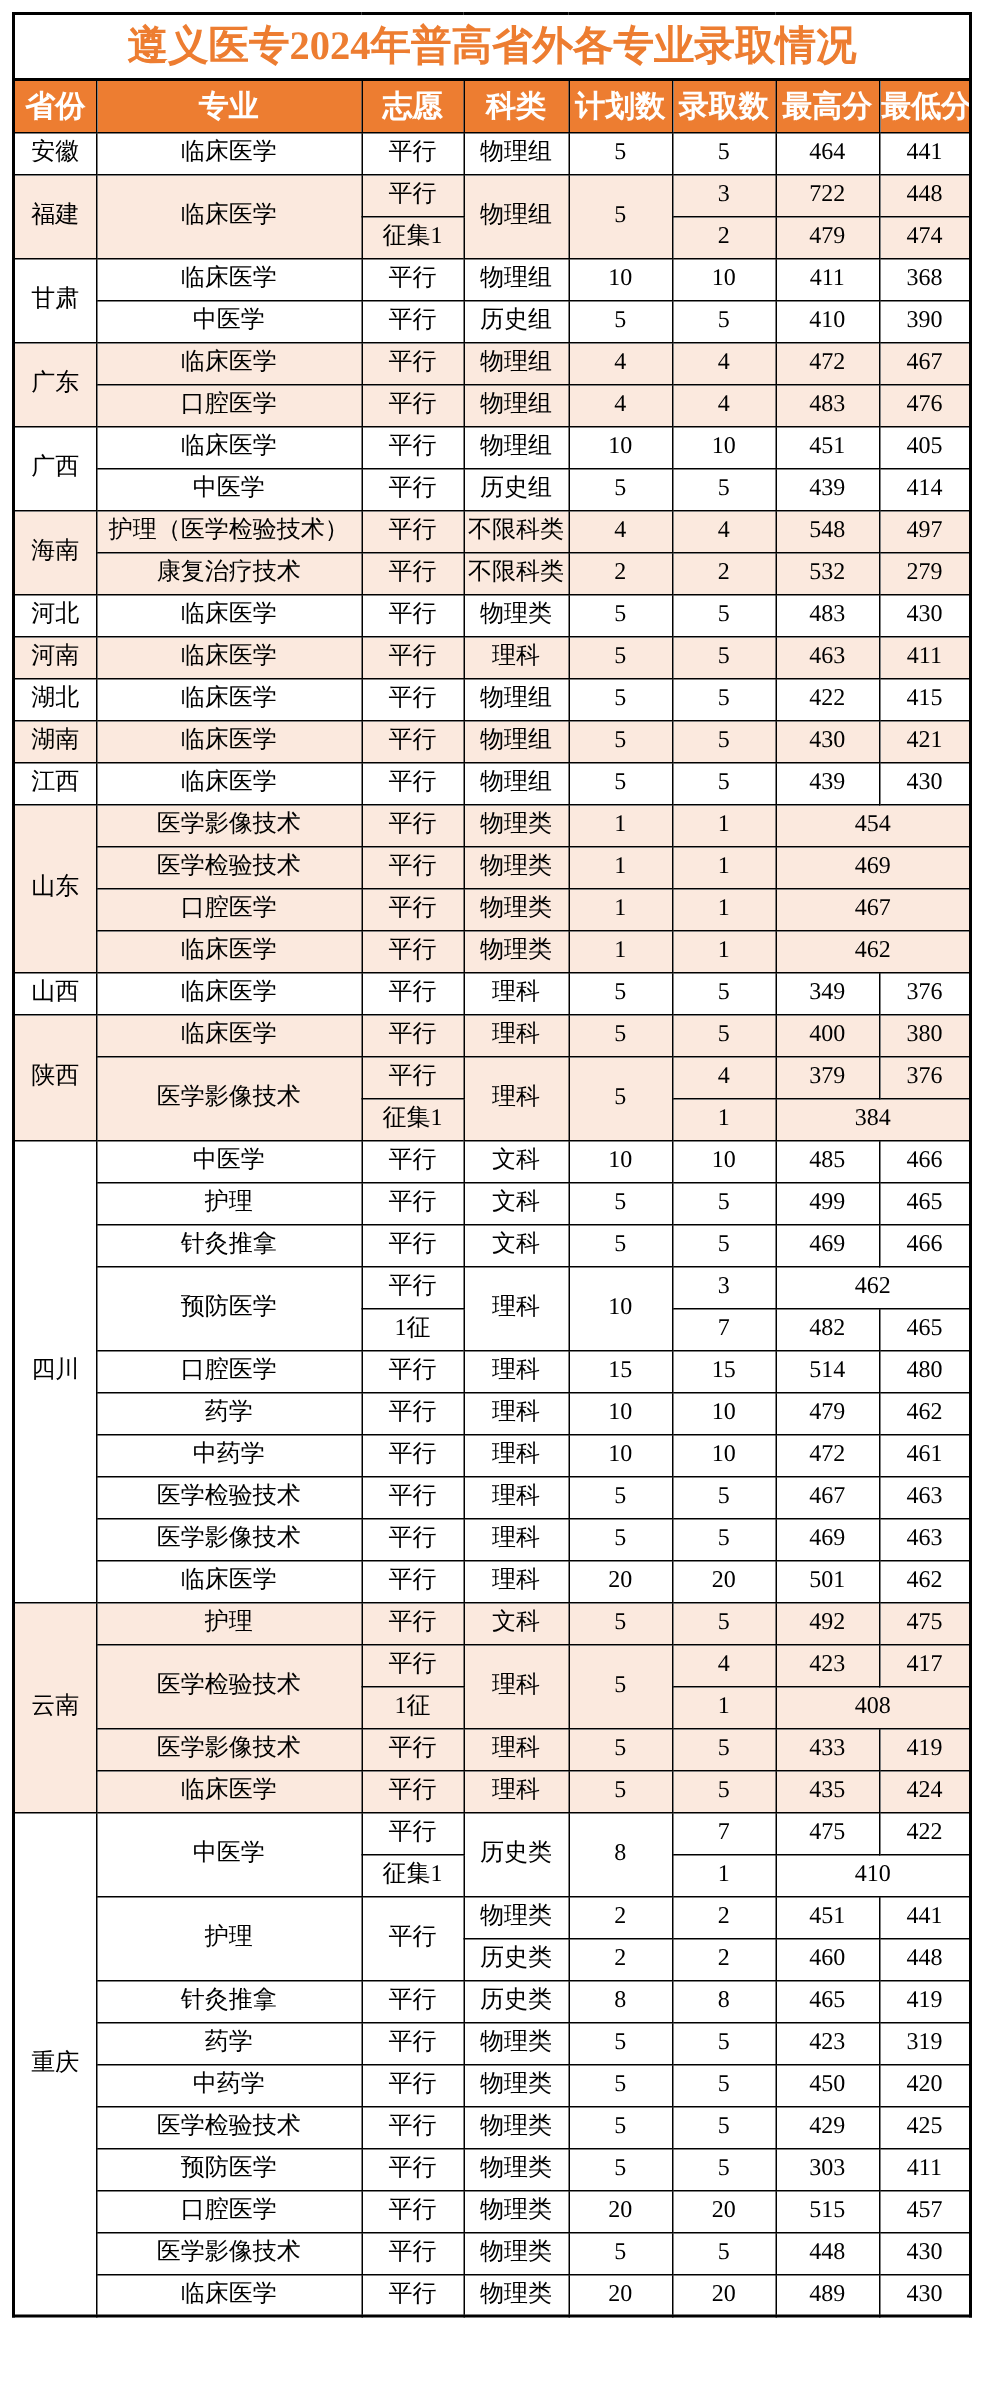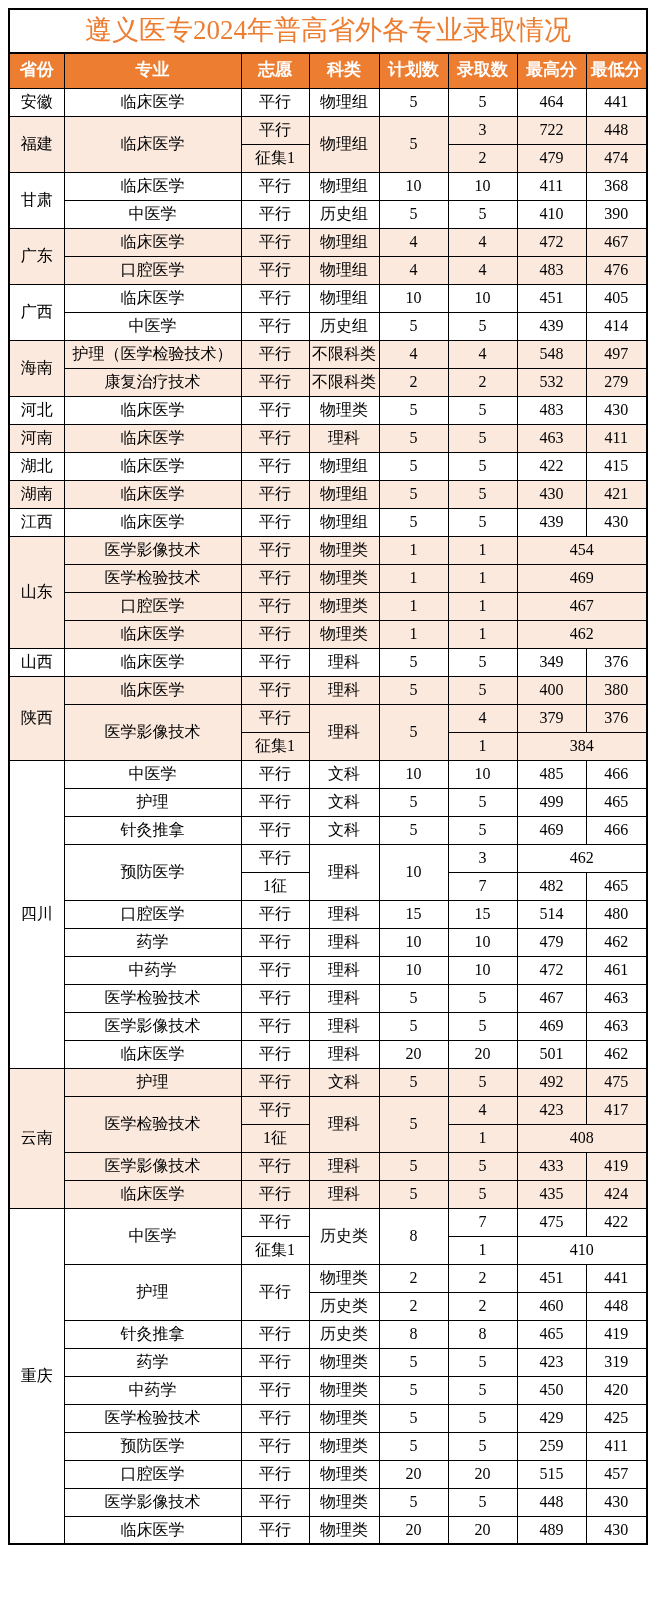--- a/index.html
+++ b/index.html
@@ -33,30 +33,30 @@
     font-weight:normal;
     line-height:1.1;
     overflow:hidden;
     white-space:nowrap;
   }
   .title-cell{
     height:44px;
     background:#fff;
     color:var(--title-text);
     font-size:27px;
-    font-weight:normal;
+    font-weight:bold;
     border-bottom:2px solid var(--border);
     white-space:nowrap;
     border-radius:12px;
   }
   thead th{
     height:35px;
     background:var(--header-bg);
     color:var(--header-text);
-    font-size:17px;
+    font-size:20px;
     font-weight:bold;
   }
   tbody td{height:28px;background:var(--row-bg);}
   tbody tr.alt td{background:var(--shaded-bg);}
 </style>
 </head>
 <body>
 
 <div class="sheet">
   <table>
@@ -509,21 +509,21 @@
           <td>5</td>
           <td>429</td>
           <td>425</td>
         </tr>
         <tr>
           <td>预防医学</td>
           <td>平行</td>
           <td>物理类</td>
           <td>5</td>
           <td>5</td>
-          <td>259</td>
+          <td>303</td>
           <td>411</td>
         </tr>
         <tr>
           <td>口腔医学</td>
           <td>平行</td>
           <td>物理类</td>
           <td>20</td>
           <td>20</td>
           <td>515</td>
           <td>457</td>

